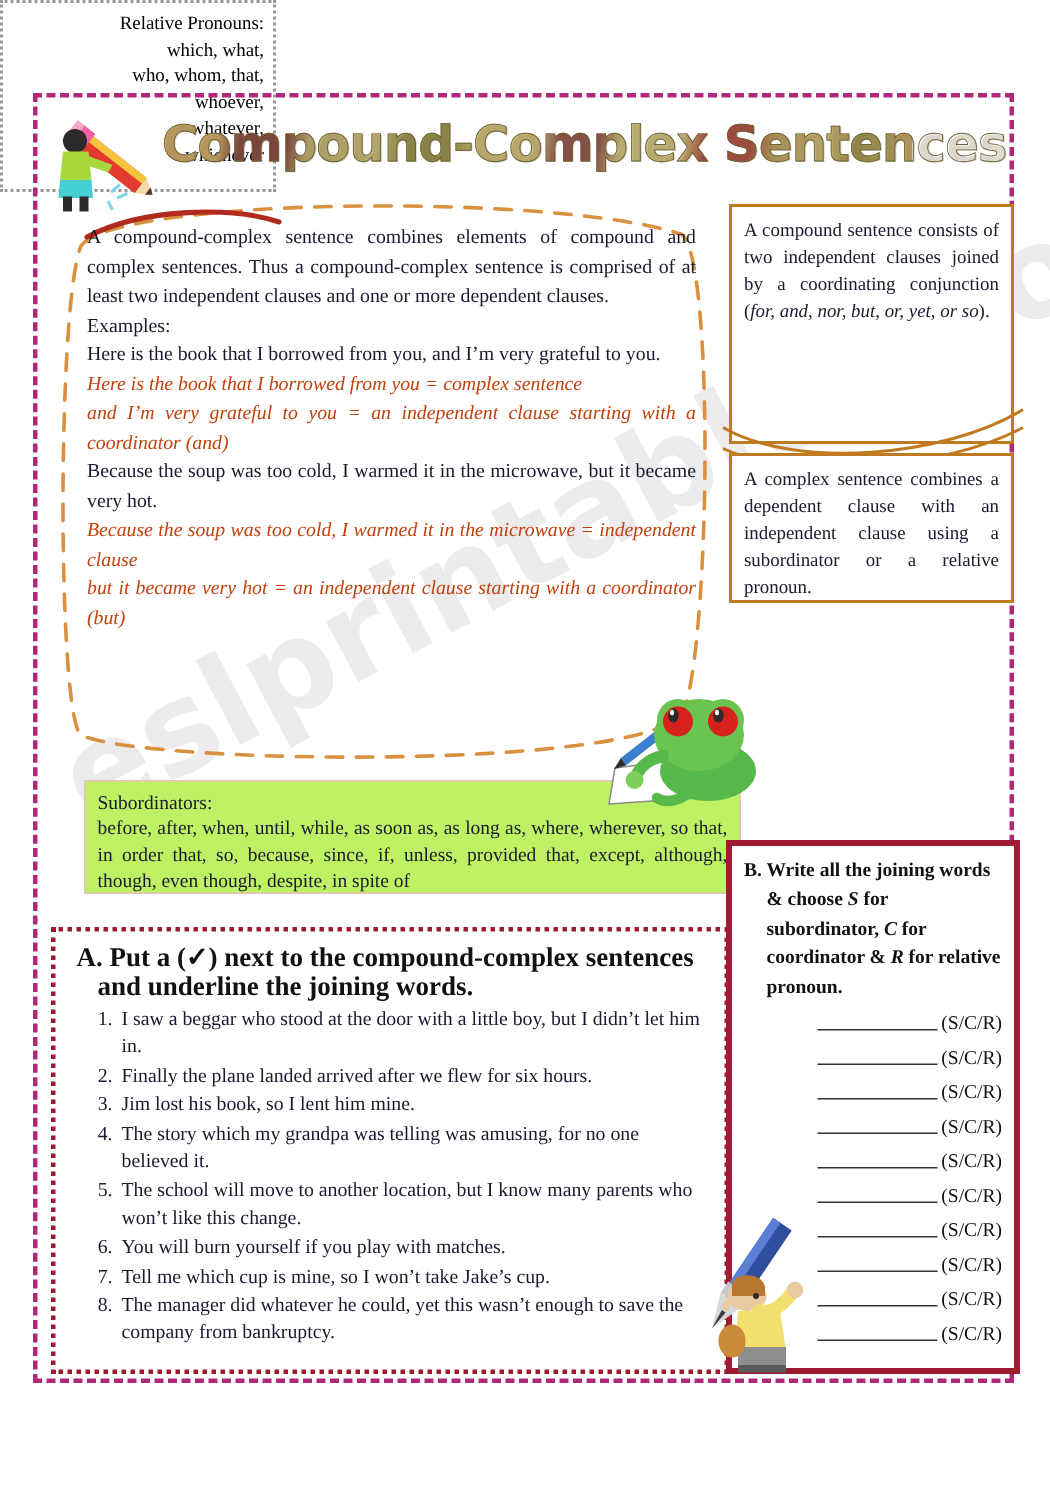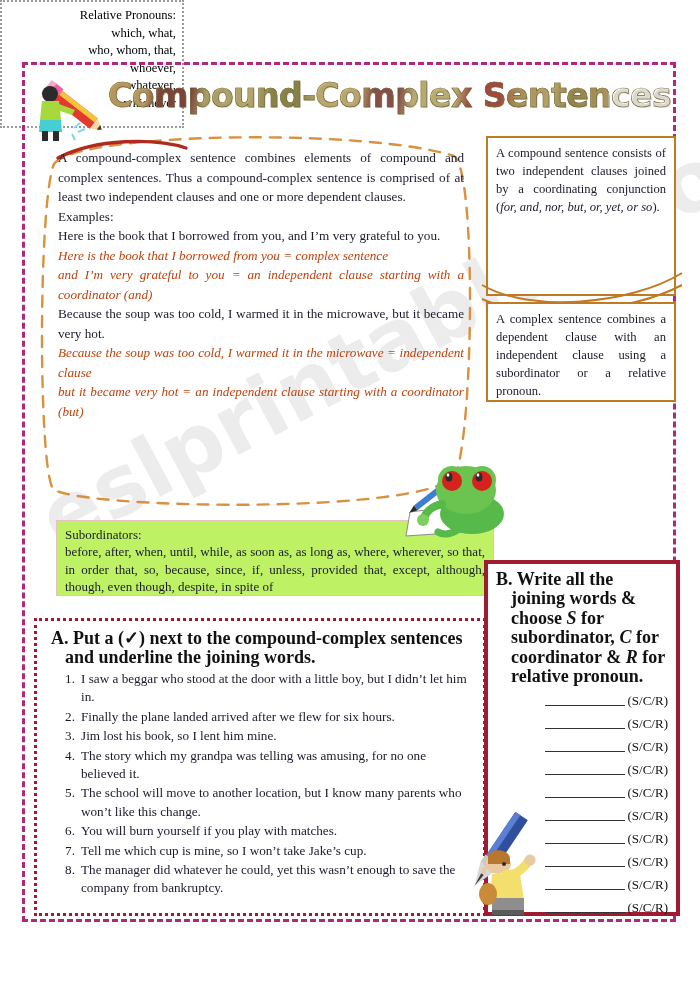--- a/index.html
+++ b/index.html
@@ -127,21 +127,21 @@
   .exA li .num{position:absolute;left:-22px;width:18px;text-align:right;}
 
   
   .exB{
     position:absolute;left:484px;top:560px;width:196px;height:356px;
     border:4px solid #9e1b32;
     background:#fff;box-sizing:border-box;
     padding:6px 8px 4px 8px;
   }
   .exB .head{
-    font-weight:bold;font-size:18px;line-height:19.4px;color:#111;
+    font-weight:bold;font-size:13px;line-height:19.4px;color:#111;
     padding-left:15px;text-indent:-15px;margin:0 0 2px 0;
   }
   .exB .head .em{font-style:italic;}
   .exB .lines{margin-top:3px;}
   .exB .ansrow{
     font-size:13px;line-height:23px;color:#111;
     text-align:right;white-space:nowrap;
   }
   .exB .blank{
     display:inline-block;width:80px;border-bottom:1.4px solid #333;

